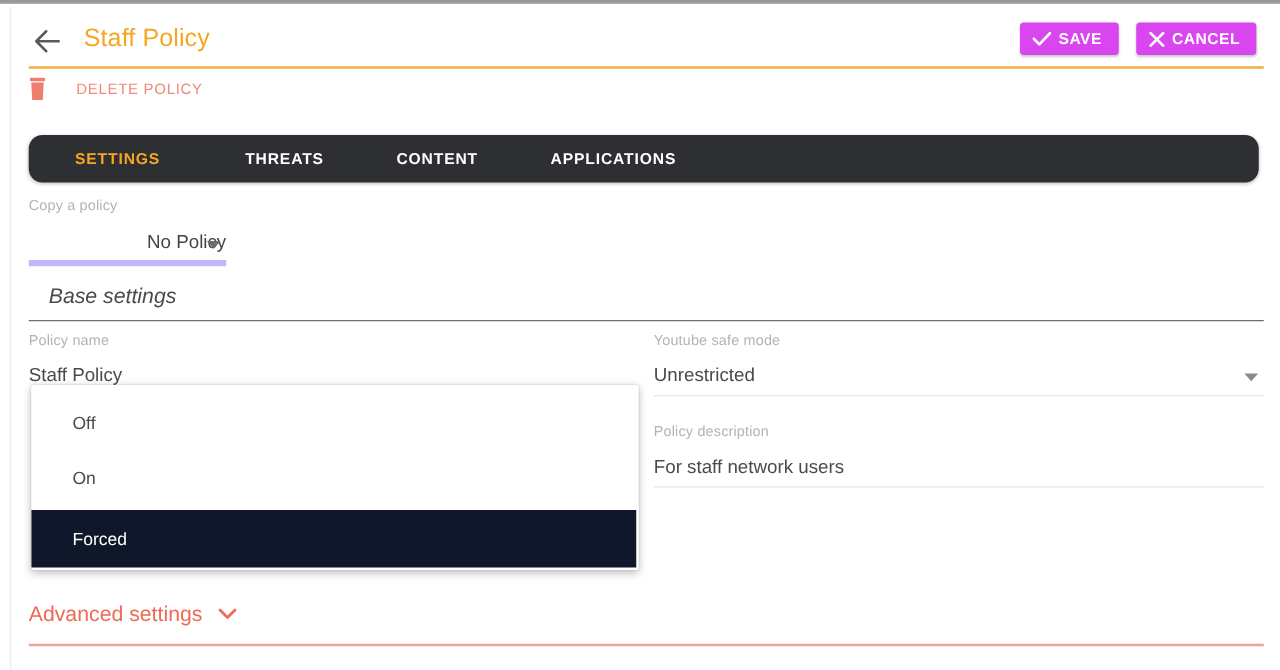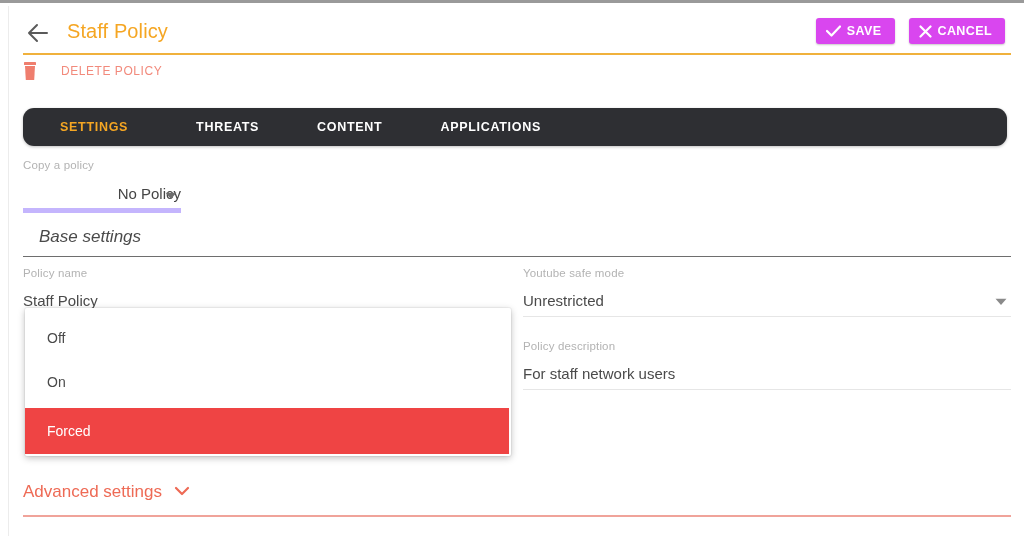--- a/index.html
+++ b/index.html
@@ -267,29 +267,29 @@
     background: #ffffff;
     border-radius: 2px;
     box-shadow: 0 2px 7px rgba(0,0,0,0.26), 0 0 0 1px rgba(0,0,0,0.04);
     z-index: 50;
     overflow: hidden;
   }
   .dd-option {
     height: 44px;
     display: flex;
     align-items: center;
-    padding-left: 22px;
+    padding-left: 33px;
     font-size: 14px;
     color: #4a4a4a;
     cursor: pointer;
     box-sizing: border-box;
   }
   .dd-option:first-child { margin-top: 8px; }
   .dd-option.selected {
-    background: #ef4444;
+    background: #0f172a;
     color: #ffffff;
     height: 46px;
     margin-top: 4px;
     width: 484px;
   }
 
   
   .advanced-row {
     position: absolute;
     top: 474px;

